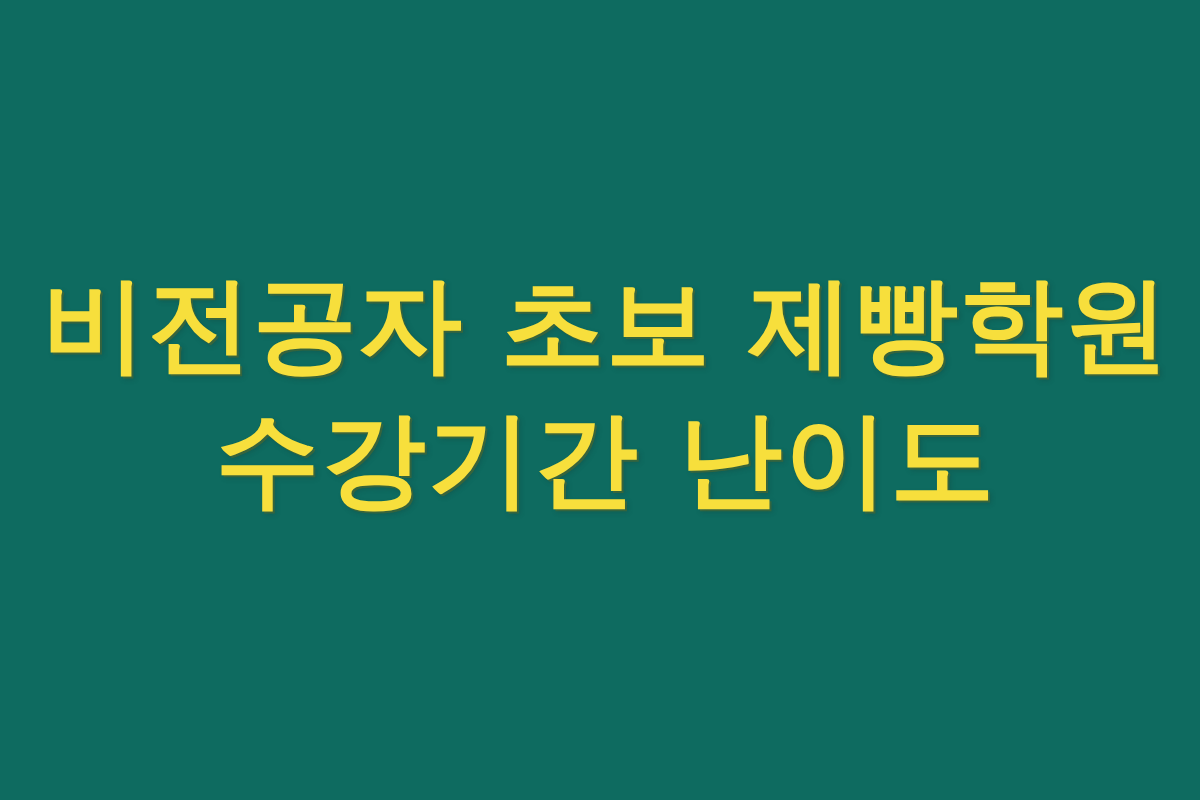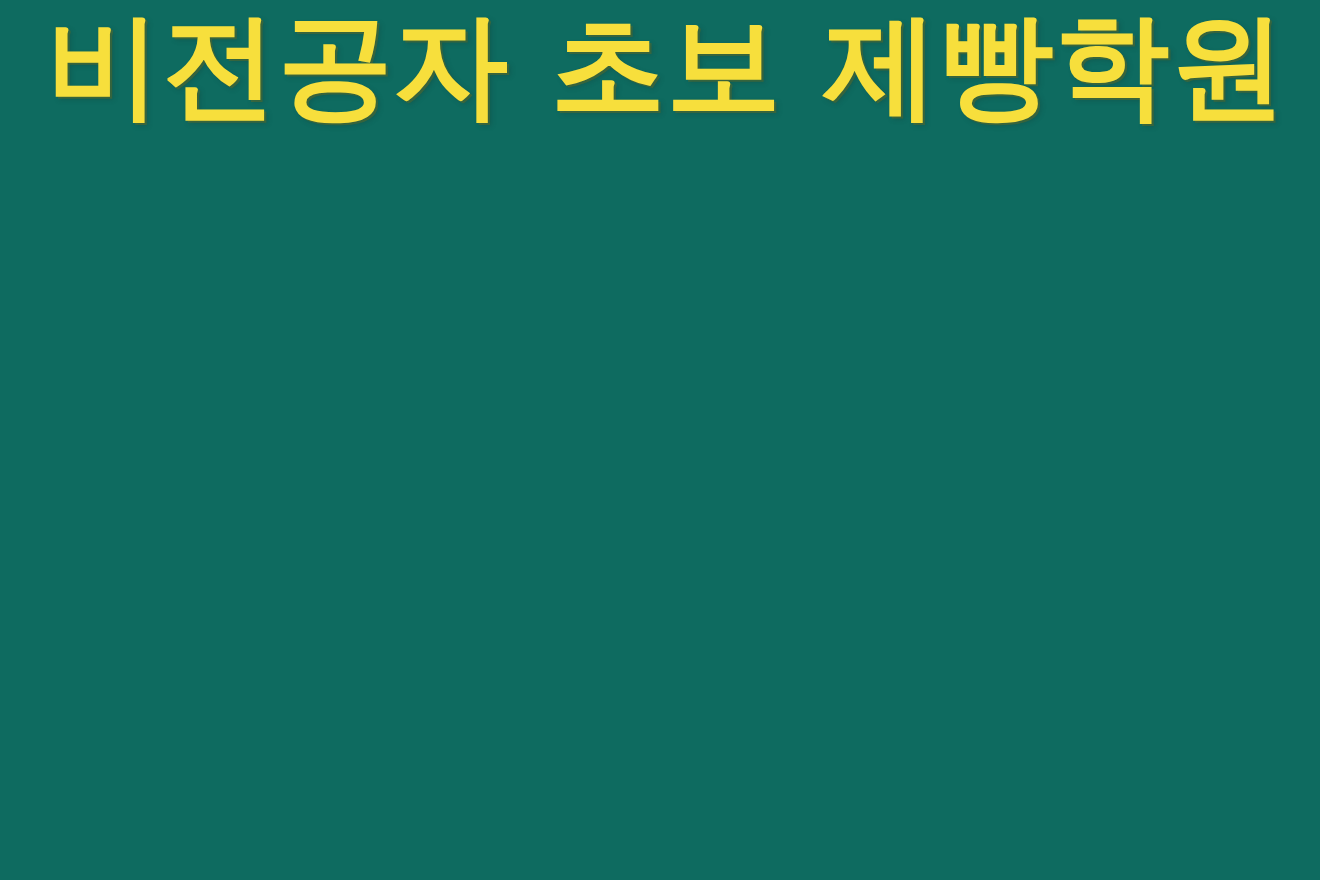--- a/index.html
+++ b/index.html
@@ -14,21 +14,21 @@
     overflow: hidden;
     font-family: "Liberation Sans", sans-serif;
   }
 
   #canvas {
     position: relative;
     width: 1200px;
     height: 800px;
     background: #0e6b60;
     display: flex;
-    align-items: flex-start;
+    align-items: center;
     justify-content: center;
     box-sizing: border-box;
     padding-left: 12px;
   }
 
   #title-block {
     width: 100%;
     text-align: center;
     
     transform: translateY(-8px);
@@ -56,16 +56,17 @@
 </style>
 </head>
 <body>
 
 <div id="canvas">
 
   <div id="title-block">
 
     <span class="title-line line-1">비전공자 초보 제빵학원</span>
 
+    <span class="title-line line-2">수강기간 난이도</span>
 
   </div>
 
 </div>
 
 </body></html>

